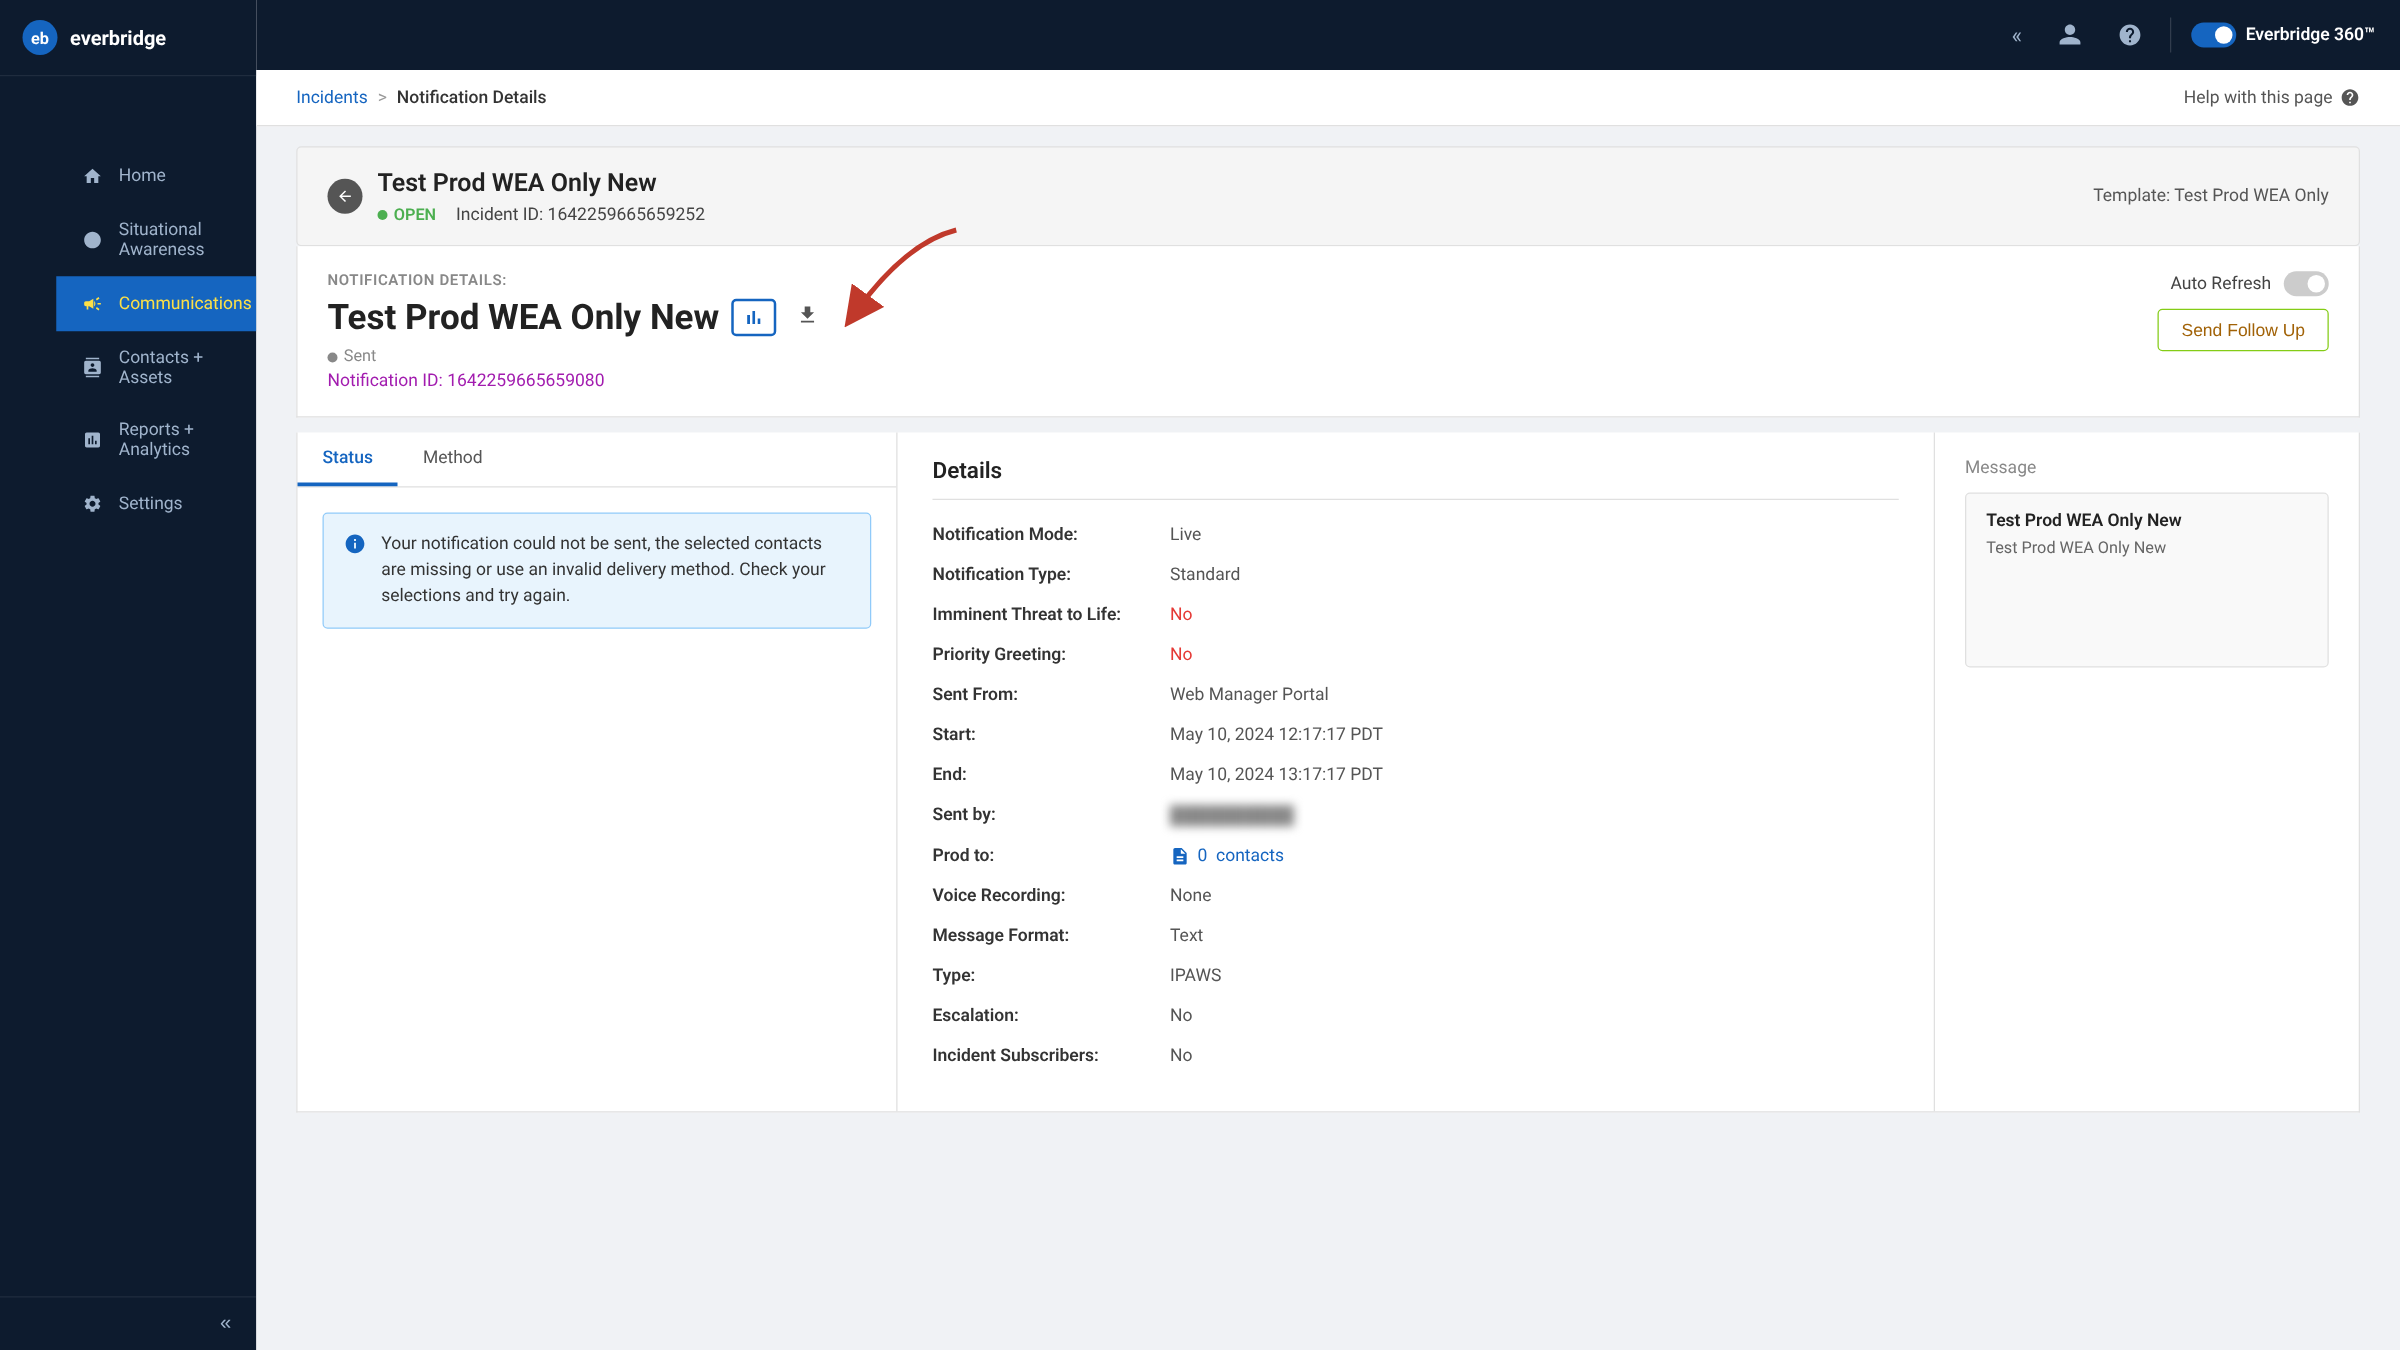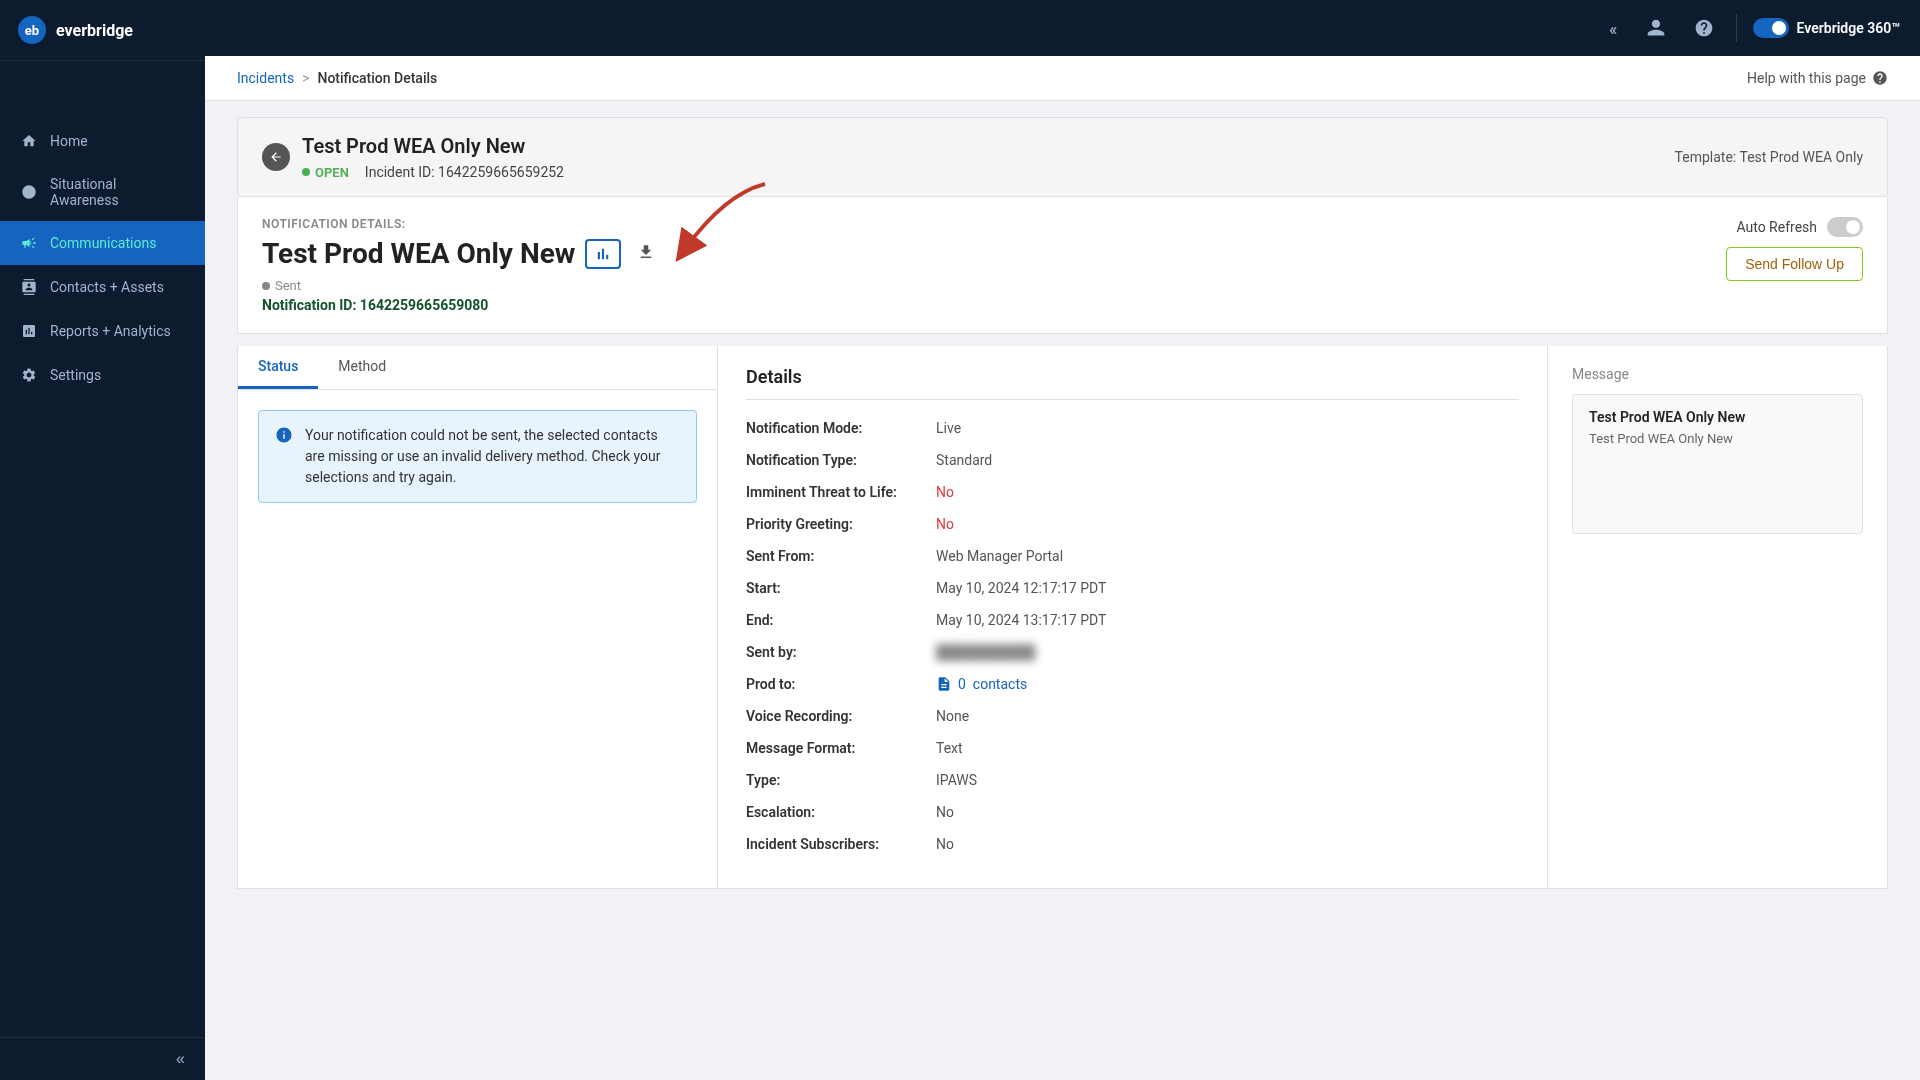--- a/index.html
+++ b/index.html
@@ -16,33 +16,33 @@
       color: #fff;
       gap: 48px;
     }
     .sidebar-logo {
       padding: 14px 16px;
       display: flex;
       align-items: center;
       background: #0d1b2e;
       border-bottom: 1px solid rgba(255,255,255,0.08);
     }
-    .sidebar-nav { flex: 1; padding-top: 10px; }
+    .sidebar-nav { flex: 1; padding-top: 10px; padding-left: 45px; }
     .nav-item {
       display: flex;
       align-items: center;
       padding: 13px 20px;
       color: #a0b4cc;
       cursor: pointer;
       font-size: 14px;
       gap: 12px;
       text-decoration: none;
       transition: background 0.15s;
     }
-    .nav-item.active { background: #1565c0; color: #5eead4; }
+    .nav-item.active { background: #1565c0; color: #fde047; }
     .nav-icon { width: 18px; height: 18px; display: flex; align-items: center; justify-content: center; flex-shrink: 0; }
     .sidebar-collapse {
       display: flex;
       justify-content: flex-end;
       padding: 8px 12px;
       border-top: 1px solid rgba(255,255,255,0.08);
     }
     .collapse-btn {
       background: none;
       border: none;
@@ -199,21 +199,21 @@
     .download-icon { font-size: 14px; color: #555; margin-left: 6px; cursor: pointer; }
     .sent-badge {
       display: flex;
       align-items: center;
       gap: 5px;
       font-size: 13px;
       color: #888;
       margin-bottom: 4px;
     }
     .sent-dot { width: 8px; height: 8px; border-radius: 50%; background: #888; }
-    .notification-id { font-size: 14px; color: #14532d; font-weight: bold; }
+    .notification-id { font-size: 14px; color: #a21caf; }
     .auto-refresh-label { font-size: 14px; color: #444; }
     .auto-refresh-toggle {
       width: 36px;
       height: 20px;
       background: #ccc;
       border-radius: 10px;
       position: relative;
       cursor: pointer;
     }
     .auto-refresh-toggle::after {

